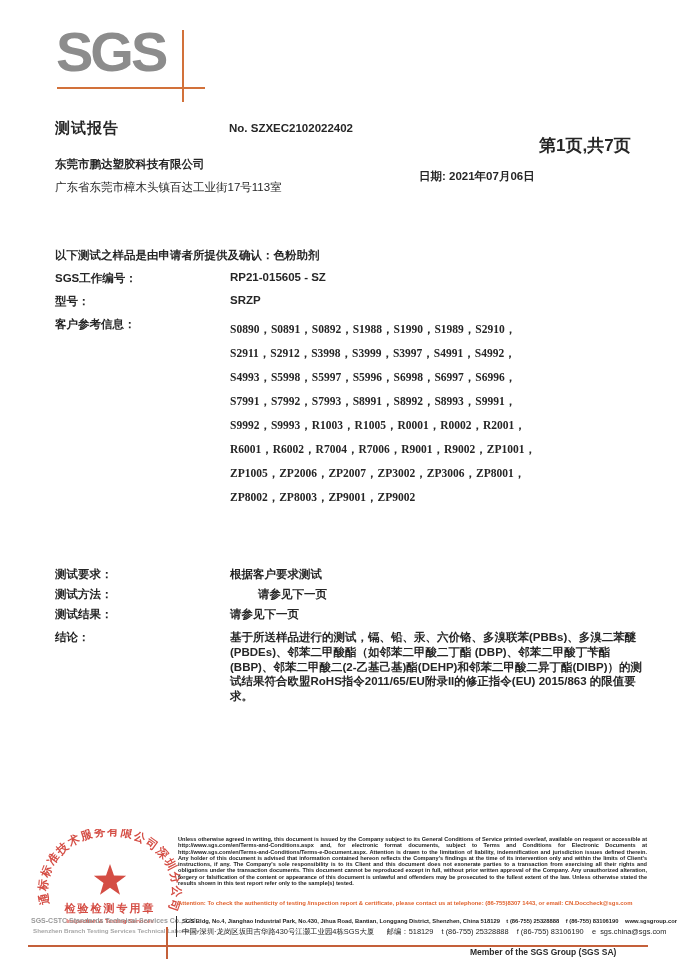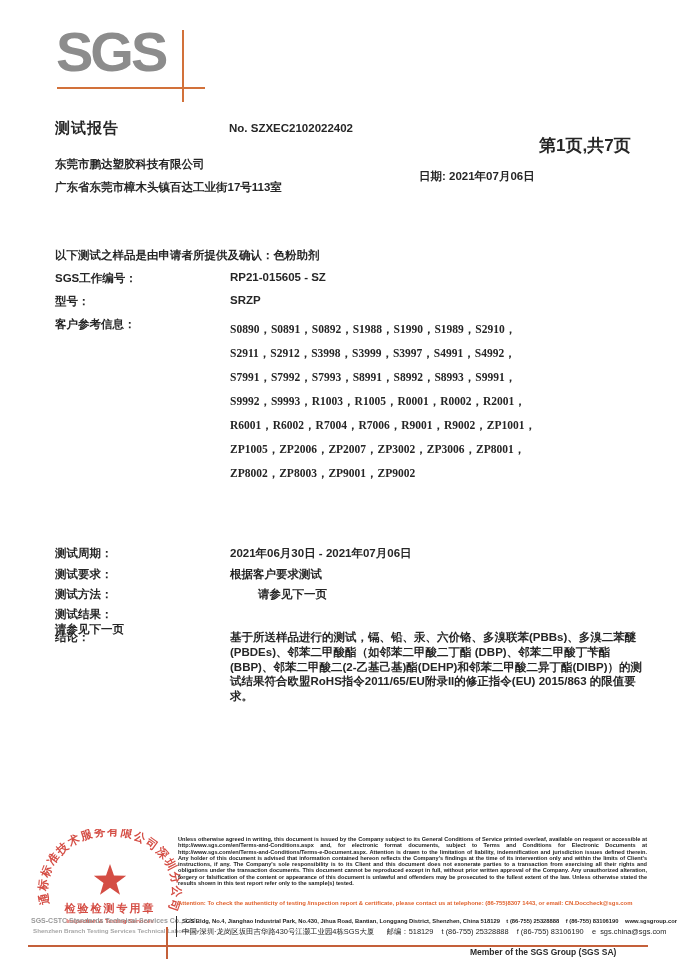--- a/index.html
+++ b/index.html
@@ -17,35 +17,35 @@
     color:#8c8c8c; line-height:1;
   }
   .logo-vline { position:absolute; left:182px; top:30px; width:2px; height:72px; background:#d2713a; }
   .logo-hline { position:absolute; left:57px; top:87px; width:148px; height:2px; background:#d2713a; }
   
   .title { position:absolute; left:55px; top:119px; font-size:15px; font-weight:700; letter-spacing:1px; }
   .report-no { position:absolute; left:229px; top:122px; font-size:11.5px; font-weight:600; }
   .report-date { position:absolute; left:419px; top:122px; font-size:11.5px; font-weight:600;margin-top:47px; }
   .report-page { position:absolute; left:539px; top:122px; font-size:17px; font-weight:600;margin-top:12px; }
   .applicant-name { position:absolute; left:55px; top:157px; font-size:11.5px; font-weight:600; }
-  .applicant-address { position:absolute; left:55px; top:180px; font-size:11.5px; font-weight:700; }
+  .applicant-address { position:absolute; left:55px; top:180px; font-size:11.5px; font-weight:400; }
   
   .intro { position:absolute; left:55px; top:248px; font-size:11.5px; font-weight:600; }
   .row { position:absolute; left:55px; width:575px; display:flex; font-size:11.5px; font-weight:600; }
   .row .label { width:175px; flex:none; }
   .row .value { flex:1; }
   .r-job        { top:271px; }
   .r-model      { top:294px; }
   .r-ref        { top:317px;font-family:Liberation Serif, serif; }
   .r-ref .value div { line-height:24px; height:24px; }
   .r-received   { top:522px; }
   .r-period     { top:546px; }
   .r-request    { top:567px; }
   .r-method     { top:587px;gap:28px; }
-  .r-result     { top:607px;flex-direction:column; }
+  .r-result     { top:607px; }
   .r-conclusion { top:630px; }
   .r-conclusion .value { line-height:14.8px; width:415px; flex:none; }
   
   .disclaimer {
     position:absolute; left:178px; top:836px; width:469px;
     font-size:5.6px; line-height:6.3px; text-align:justify;
     color:#1c1c1c; font-weight:600;
   }
   .attention {
     position:absolute; left:178px; top:900px; width:469px;
@@ -91,33 +91,30 @@
   <div class="row r-model">
     <div class="label">型号：</div>
     <div class="value">SRZP</div>
   </div>
 
   <div class="row r-ref">
     <div class="label">客户参考信息：</div>
     <div class="value">
       <div>S0890，S0891，S0892，S1988，S1990，S1989，S2910，</div>
       <div>S2911，S2912，S3998，S3999，S3997，S4991，S4992，</div>
+      <div>S4993，S5998，S5997，S5996，S6998，S6997，S6996，</div>
       <div>S7991，S7992，S7993，S8991，S8992，S8993，S9991，</div>
       <div>S9992，S9993，R1003，R1005，R0001，R0002，R2001，</div>
       <div>R6001，R6002，R7004，R7006，R9001，R9002，ZP1001，</div>
       <div>ZP1005，ZP2006，ZP2007，ZP3002，ZP3006，ZP8001，</div>
       <div>ZP8002，ZP8003，ZP9001，ZP9002</div>
     </div>
   </div>
 
 
-  <div class="row r-period">
-    <div class="label">测试周期：</div>
-    <div class="value">2021年06月30日 - 2021年07月06日</div>
-  </div>
 
   <div class="row r-request">
     <div class="label">测试要求：</div>
     <div class="value">根据客户要求测试</div>
   </div>
 
   <div class="row r-method">
     <div class="label">测试方法：</div>
     <div class="value">请参见下一页</div>
   </div>

